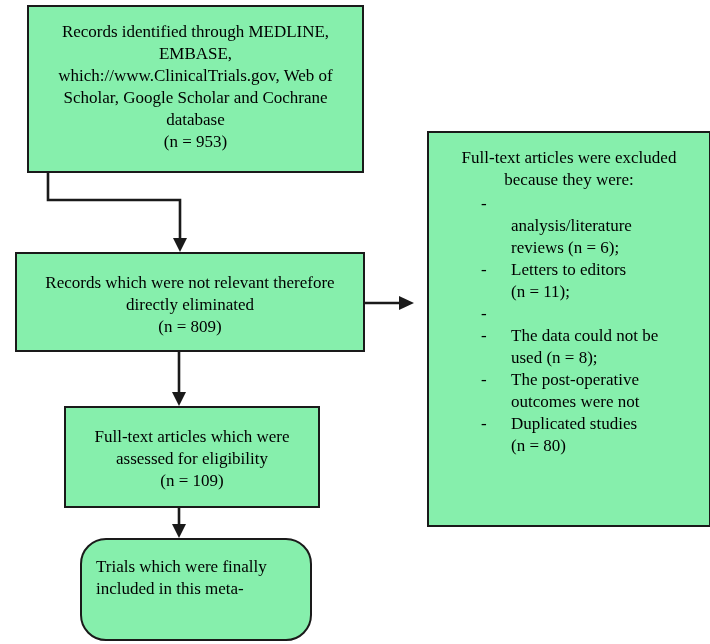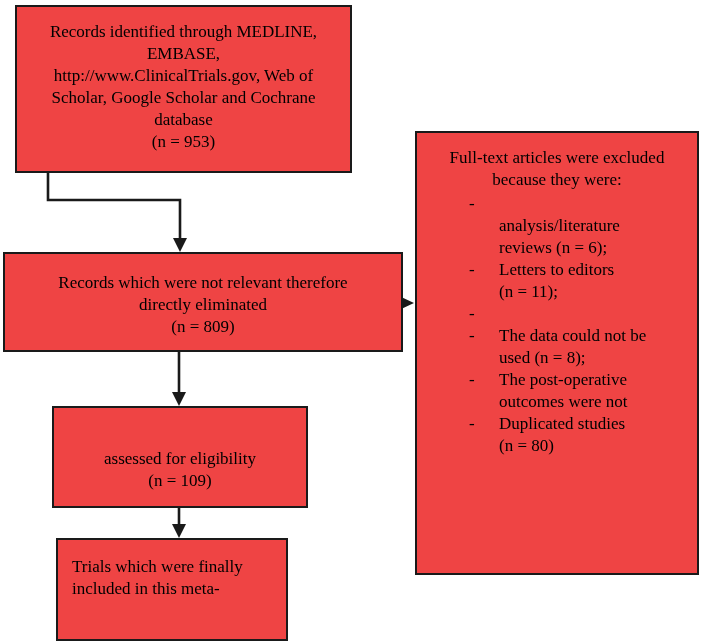--- a/index.html
+++ b/index.html
@@ -7,43 +7,44 @@
     width:710px;height:644px;position:relative;overflow:hidden;
     font-family:"Liberation Serif","DejaVu Serif",serif;
     color:#000000;
   }
   #flow{position:absolute;left:0;top:0;width:710px;height:644px;}
 
   .box{
     position:absolute;
     box-sizing:border-box;
     border:2px solid #1a1a1a;
-    background:#ef4444;
+    background:#86efac;
     font-size:17px;
     line-height:22px;
     color:#000;
+    margin-left:12px;
   }
   .box .inner{display:block;}
   .ctr{text-align:center;}
   .lft{text-align:left;}
 
   
   #box-identification{left:15px;  top:5px;   width:337px; height:168px;}
   #box-identification .inner{padding:14px 12px 0 12px;}
 
-  #box-eliminated{left:3px;   top:252px; width:400px; height:100px;}
+  #box-eliminated{left:3px;   top:252px; width:350px; height:100px;}
   #box-eliminated .inner{padding:18px 10px 0 10px;}
 
   #box-eligibility{left:52px;  top:406px; width:256px; height:102px;}
   #box-eligibility .inner{padding:18px 10px 0 10px;}
 
-  #box-included{left:56px;  top:538px; width:232px; height:103px;}
+  #box-included{left:68px;  top:538px; width:232px; height:103px;border-radius:26px;}
   #box-included .inner{padding:16px 8px 0 14px;}
 
-  #box-excluded{left:415px; top:131px; width:284px; height:444px;}
+  #box-excluded{left:415px; top:131px; width:284px; height:396px;}
   #box-excluded .hdr{display:block;padding:14px 14px 0 14px;text-align:center;}
 
   ul.reasons{
     list-style:none;
     margin:2px 0 0 0;
     padding:0 10px 0 52px;
   }
   ul.reasons li{
     position:relative;
     padding-left:30px;
@@ -76,38 +77,38 @@
     <polygon points="179,406 172,392 186,392"></polygon>
 
     <line x1="179" y1="508" x2="179" y2="529"></line>
     <polygon points="179,538 172,524 186,524"></polygon>
   </svg>
 
   <div class="box ctr" id="box-identification">
     <span class="inner">
       <span>Records identified through MEDLINE,</span><br>
       <span>EMBASE,</span><br>
-      <span>http://www.ClinicalTrials.gov, Web of</span><br>
+      <span>which://www.ClinicalTrials.gov, Web of</span><br>
       <span>Scholar, Google Scholar and Cochrane</span><br>
       <span>database</span><br>
       <span>(n = 953)</span>
     </span>
   </div>
 
   <div class="box ctr" id="box-eliminated">
     <span class="inner">
       <span>Records which were not relevant therefore</span><br>
       <span>directly eliminated</span><br>
       <span>(n = 809)</span>
     </span>
   </div>
 
   <div class="box ctr" id="box-eligibility">
     <span class="inner">
-      <br>
+      <span>Full-text articles which were</span><br>
       <span>assessed for eligibility</span><br>
       <span>(n = 109)</span>
     </span>
   </div>
 
   <div class="box lft" id="box-included">
     <span class="inner">
       <span>Trials which were finally</span><br>
       <span>included in this meta-</span><br>
     </span>

